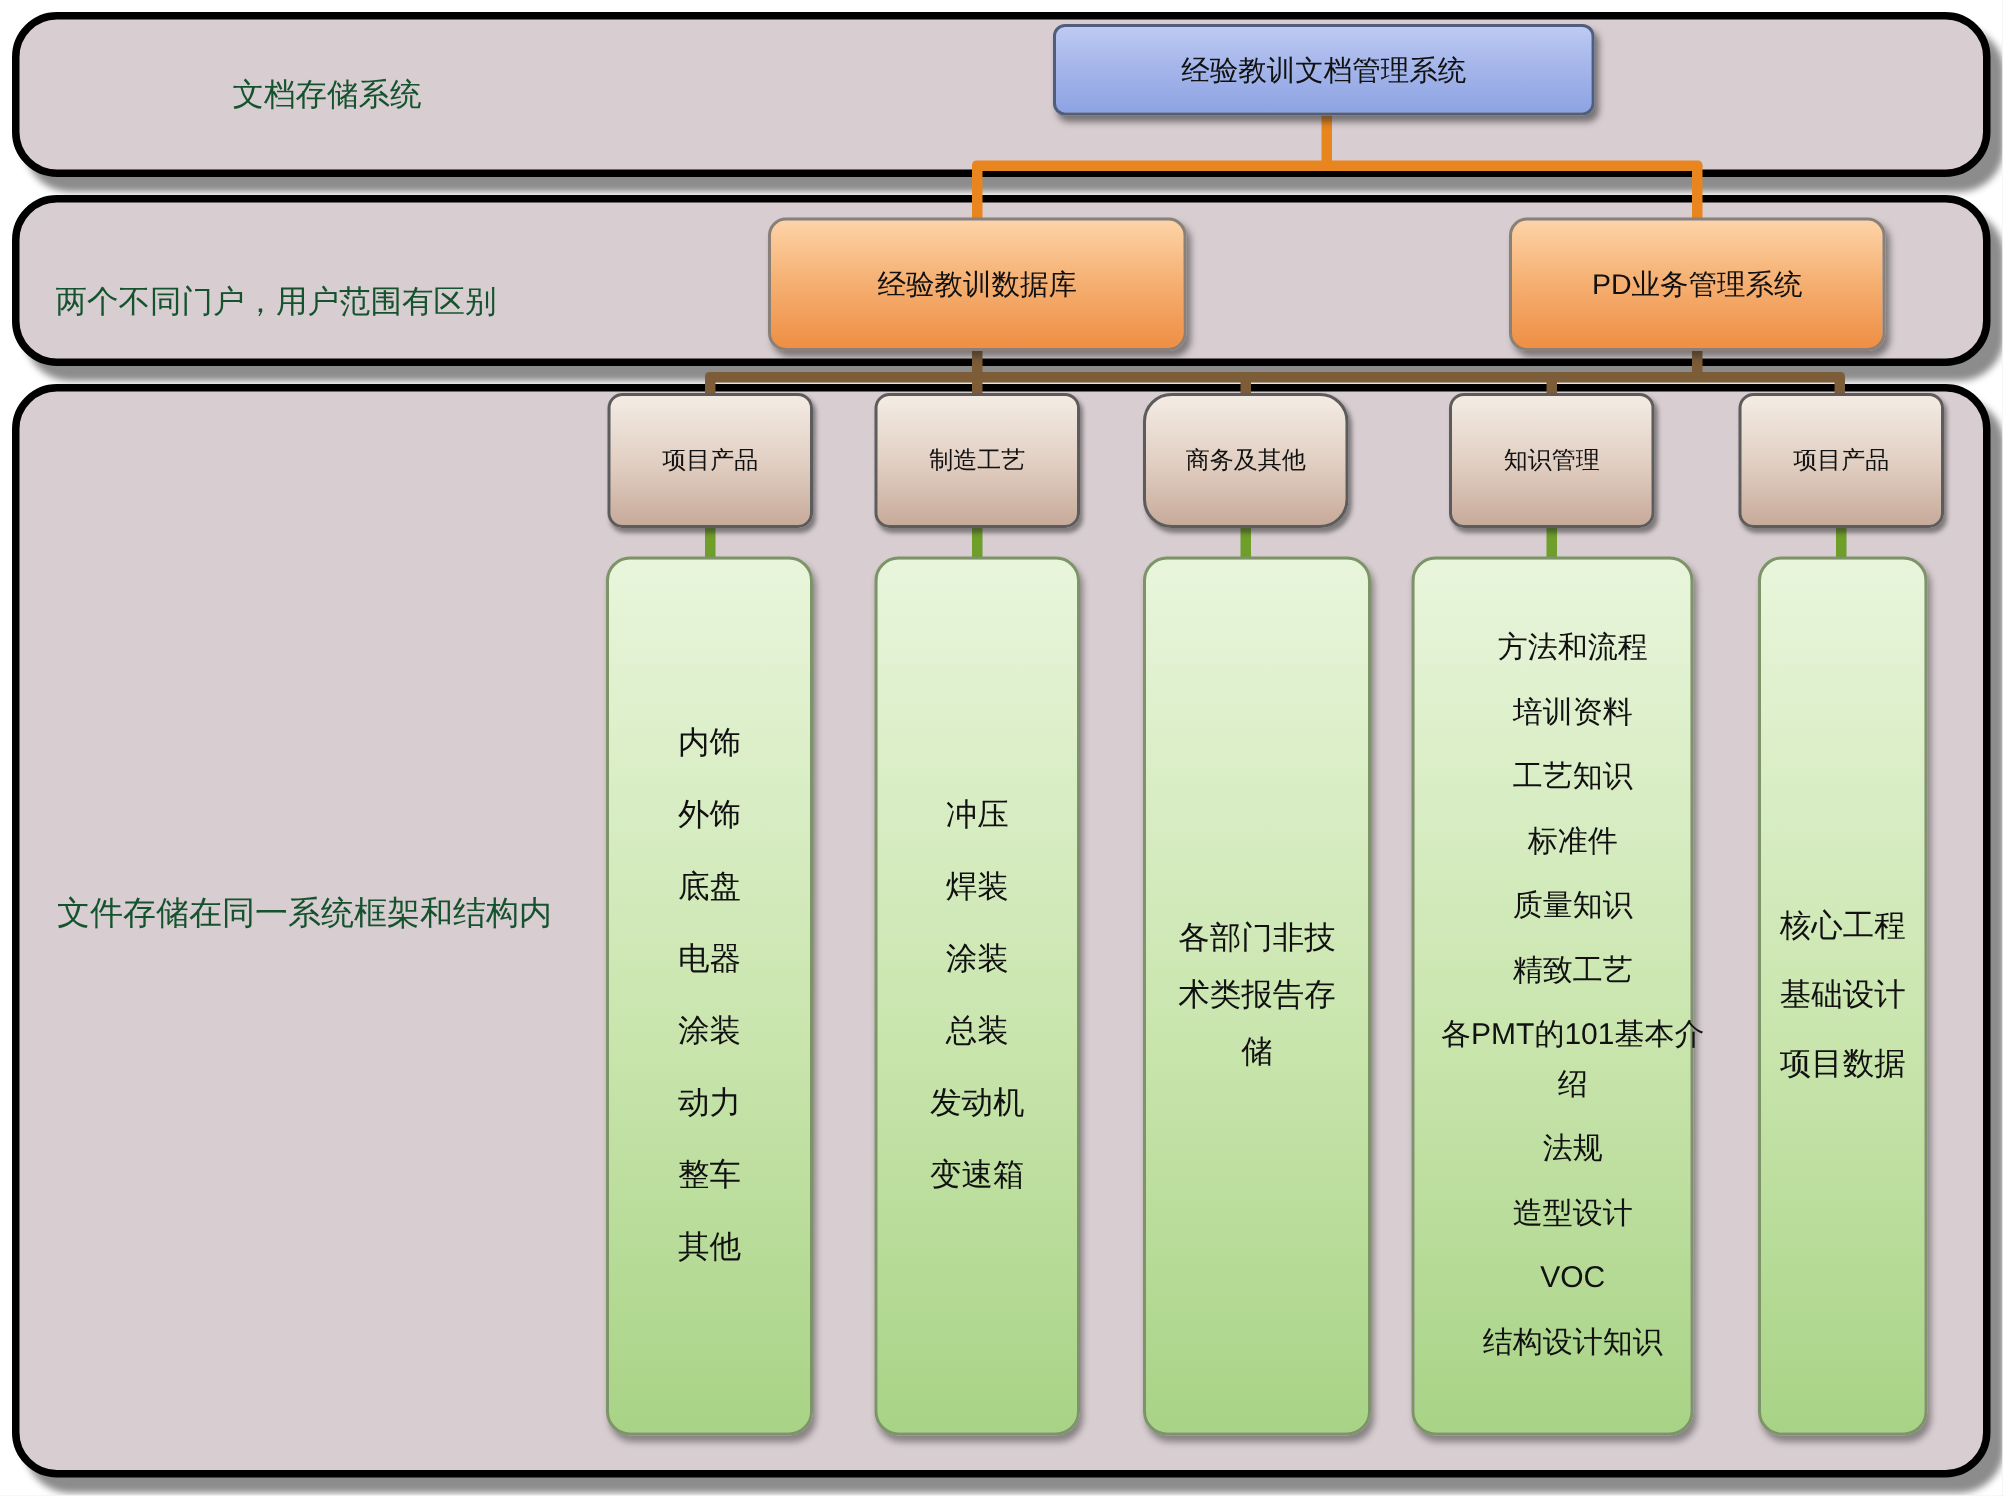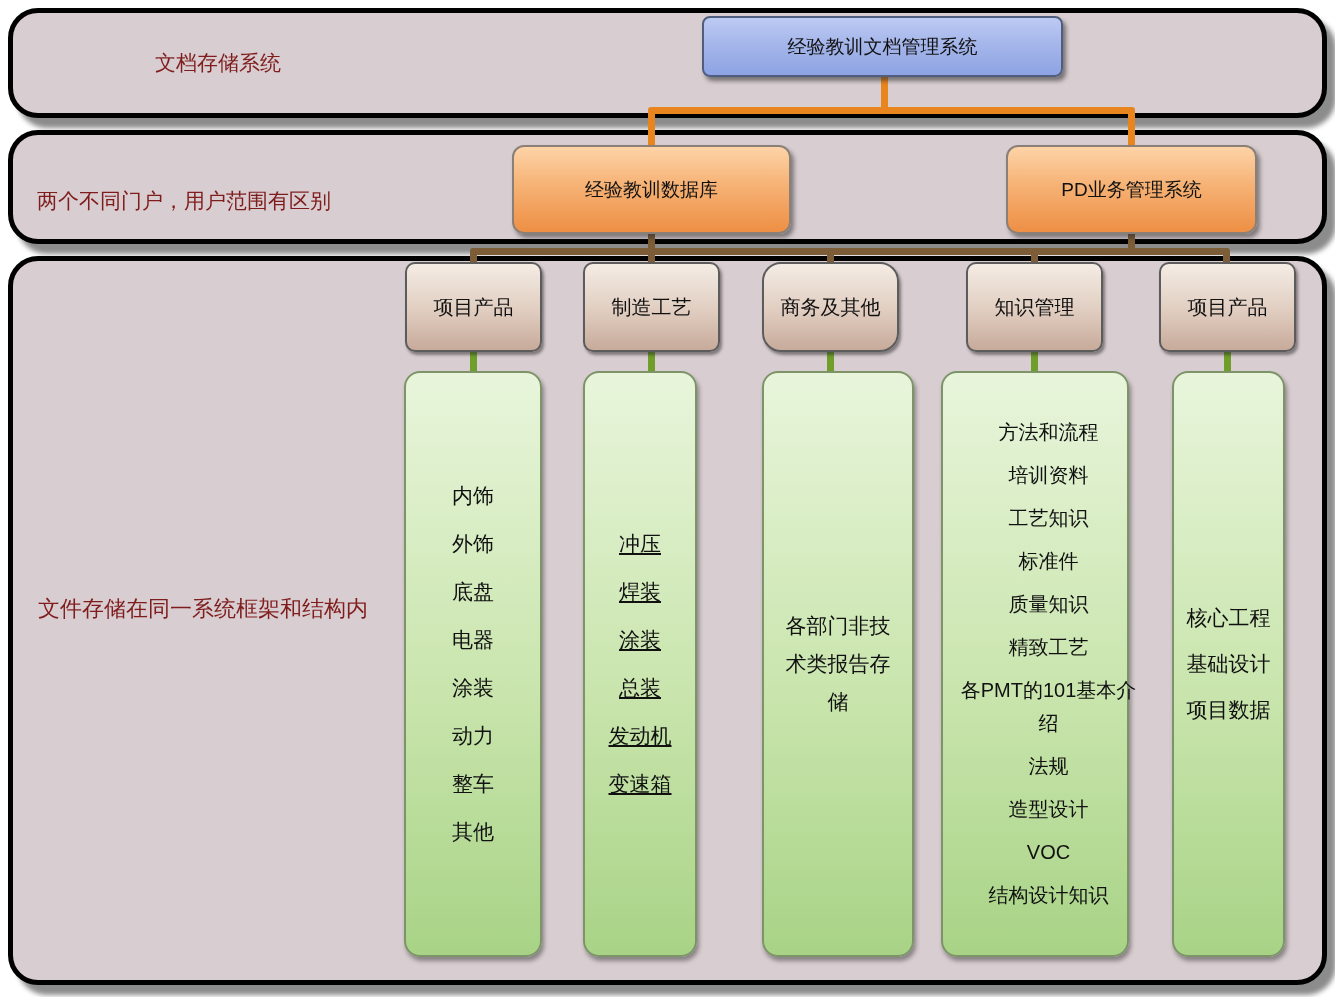--- a/index.html
+++ b/index.html
@@ -9,21 +9,21 @@
   
   .band{
     position:absolute;left:8px;width:1319px;box-sizing:border-box;
     background:#d8cdd1;border:5px solid #000;border-radius:30px;
     box-shadow:9px 10px 5px #8c8c8c;z-index:1;
   }
   .band1{top:8px;height:110px;}
   .band2{top:130px;height:114px;}
   .band3{top:256px;height:729px;}
 
-  .band-label{position:absolute;font-size:21px;color:#7f1d1d;z-index:2;}
+  .band-label{position:absolute;font-size:21px;color:#14532d;z-index:2;}
   .label1{left:60px;top:36px;width:290px;text-align:center;}
   .label2{left:24px;top:52px;white-space:nowrap;}
   .label3{left:22px;top:325px;width:336px;text-align:center;font-size:22px;line-height:46px;}
 
   
   .conn{position:absolute;z-index:5;}
   .oc{background:#e8851e;}
   .bc{background:#7d5c38;}
   .gc{background:#6f9e2a;}
 
@@ -64,34 +64,34 @@
     font-size:19px;
   }
   .portal-1{left:512px;width:279px;}
   .portal-2{left:1006px;width:251px;}
 
   .cat-box{
     top:262px;width:137px;height:90px;
     background:linear-gradient(180deg,#f4ece4 0%,#e0cdc0 55%,#c7aa9a 100%);
     border:2px solid #5c5c5c;border-radius:10px;
     box-shadow:2px 3px 3px rgba(40,40,40,0.5);
-    font-size:20px;
+    font-size:16px;
   }
   .cat-1{left:405px;} .cat-2{left:583px;} .cat-3{left:762px;border-radius:19px;} .cat-4{left:966px;} .cat-5{left:1159px;}
 
   .green-box{
     position:absolute;top:371px;height:586px;box-sizing:border-box;
     background:linear-gradient(180deg,#e8f5db 0%,#c9e5ad 55%,#a8d386 100%);
     border:2px solid #7c9468;border-radius:16px;
     box-shadow:2px 4px 4px rgba(40,40,40,0.45);
     display:flex;flex-direction:column;justify-content:center;align-items:center;
     z-index:6;
   }
   .g1{left:404px;width:138px;}
-  .g2{left:583px;width:114px;text-decoration:underline;}
+  .g2{left:583px;width:137px;}
   .g3{left:762px;width:152px;}
   .g4{left:941px;width:188px;padding-left:27px;}
   .g5{left:1172px;width:113px;}
 
   .g-item{text-align:center;line-height:34px;font-size:21px;}
   .g1 .g-item{margin:7px 0;}
   .g2 .g-item{margin:7px 0;}
   .g3 .g-item{margin:0;width:120px;line-height:38px;}
   .g4 .g-item{margin:5px 0;font-size:20px;line-height:33px;width:176px;}
   .g5 .g-item{margin:6px 0;}

